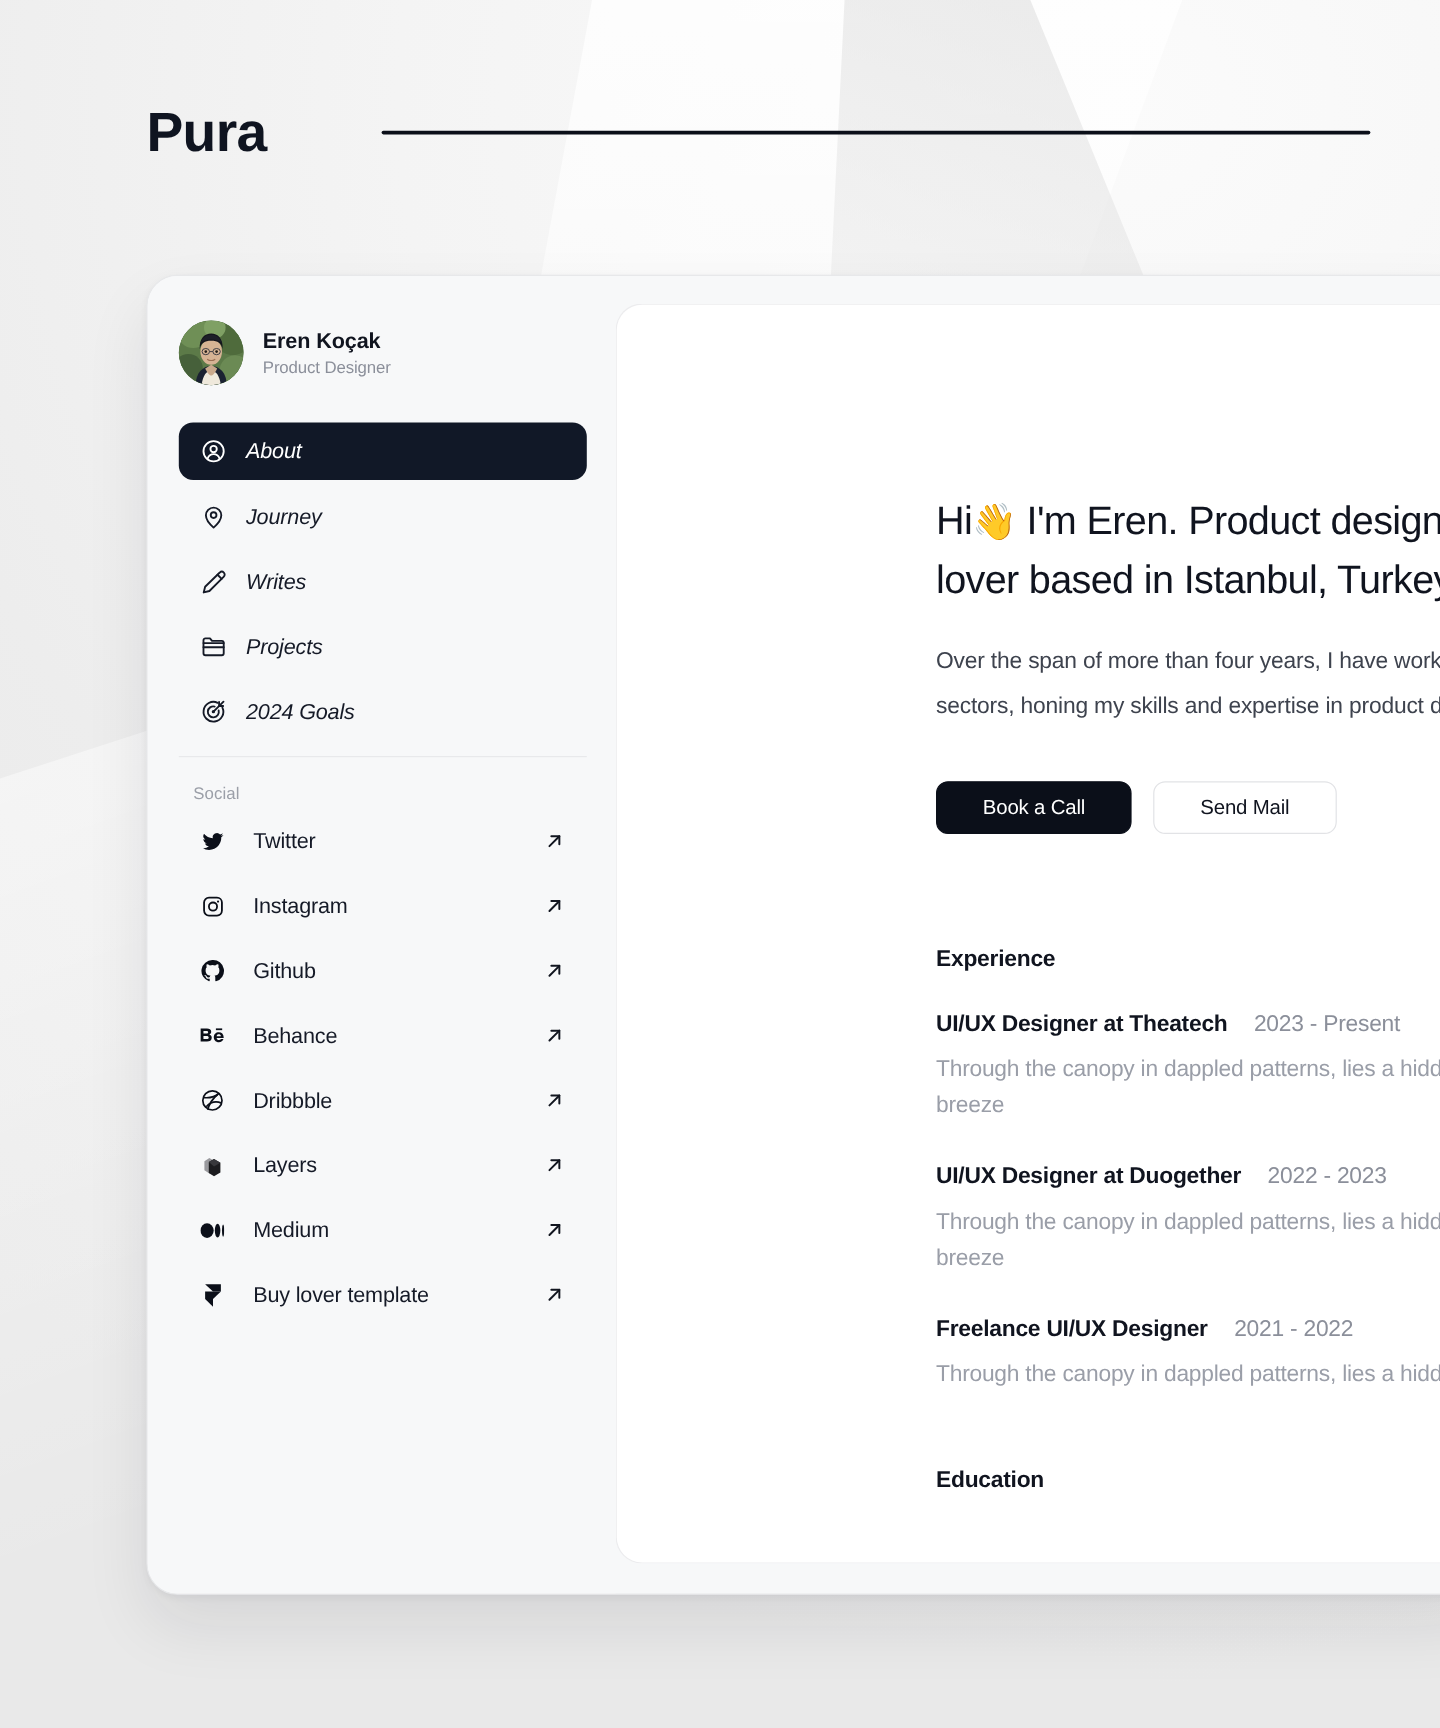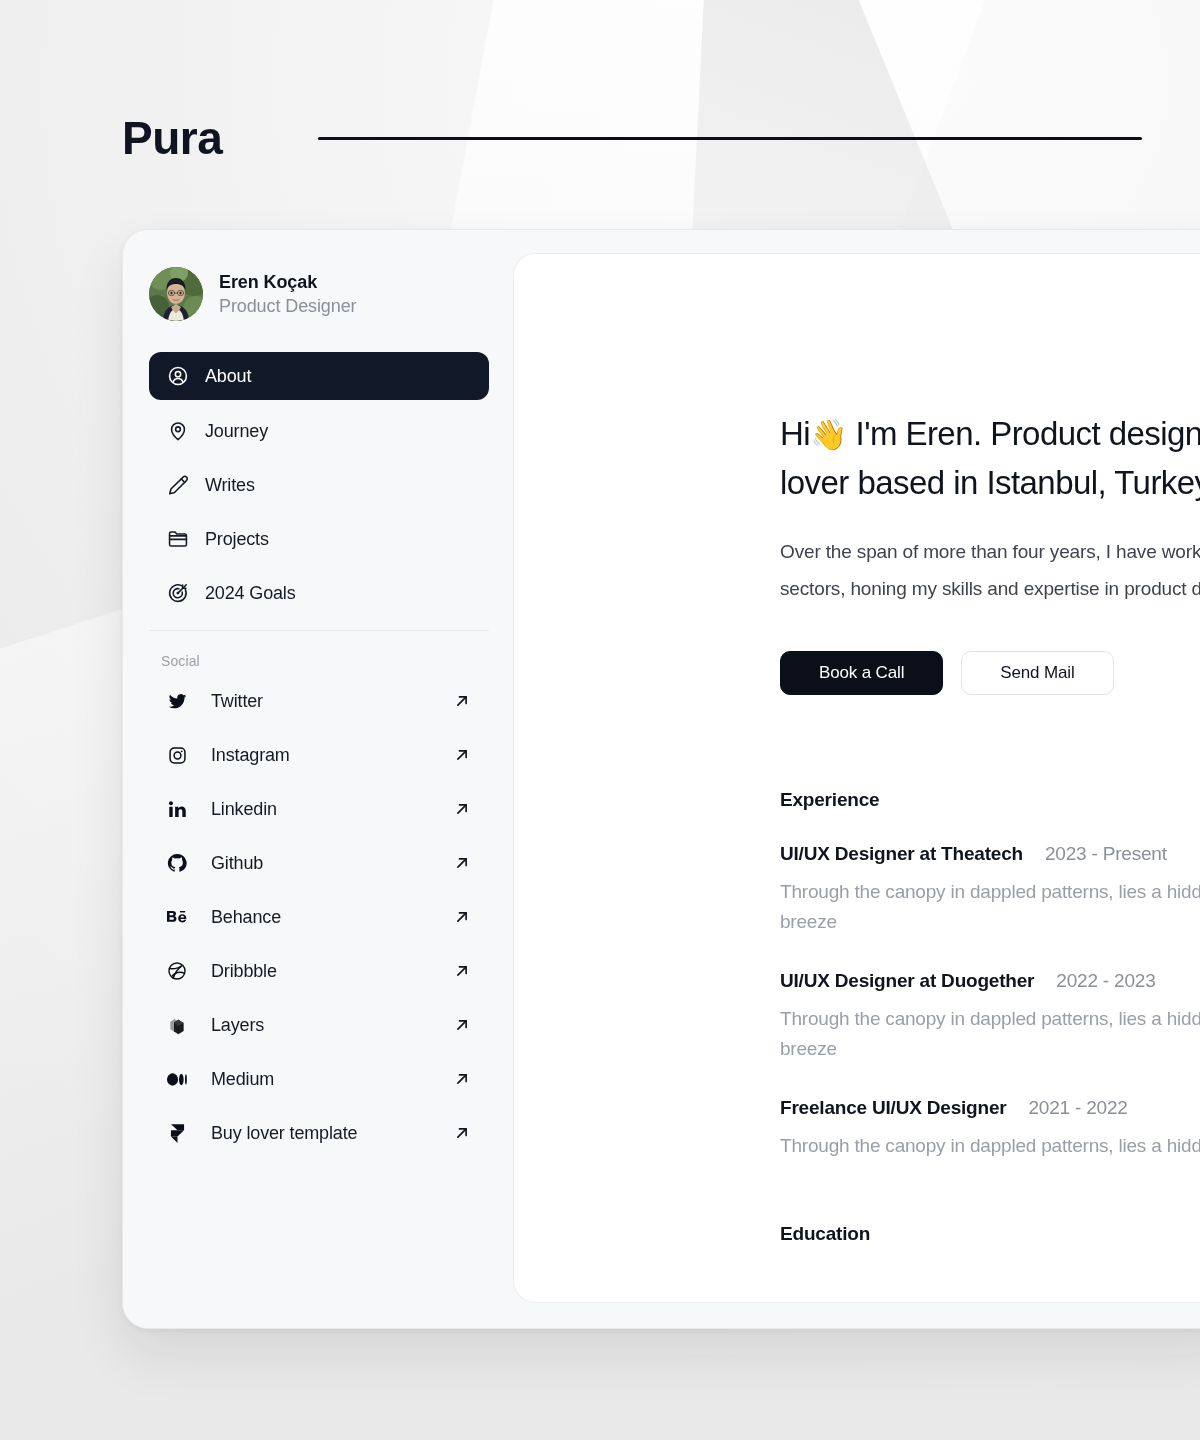--- a/index.html
+++ b/index.html
@@ -49,21 +49,21 @@
   .facet-d {
     right: -60px; top: 760px;
     width: 720px; height: 700px;
     background: linear-gradient(200deg, rgba(235,235,235,0.8) 0%, rgba(242,242,242,0) 80%);
     clip-path: polygon(0% 40%, 62% 0%, 100% 82%, 30% 100%);
   }
 
   
   .brand-row {
     position: absolute;
-    left: 122px; top: 108px;
+    left: 122px; top: 80px;
     width: 1020px; height: 60px;
     display: flex;
     align-items: center;
   }
   .brand-wordmark {
     font-size: 46px;
     font-weight: 600;
     letter-spacing: -0.5px;
     color: #0f1420;
     line-height: 1;
@@ -118,41 +118,42 @@
 
   .profile-text { display: flex; flex-direction: column; gap: 3px; }
   .profile-name {
     font-size: 18px;
     font-weight: 700;
     color: #10141f;
     letter-spacing: -0.1px;
     line-height: 1.15;
   }
   .profile-role {
-    font-size: 18px;
+    font-size: 14px;
     font-weight: 400;
     color: #8b8f9a;
     letter-spacing: -0.1px;
     line-height: 1.15;
   }
 
   .nav { margin-top: 22px; }
 
   .nav-item {
     display: flex;
     align-items: center;
     gap: 16px;
     height: 46px;
     padding: 0 18px;
     border-radius: 12px;
     color: #151a27;
     font-size: 18px;
     letter-spacing: -0.15px;
     cursor: pointer;
     margin-bottom: 8px;
+    font-style: italic;
   }
   .nav-item .ic { width: 22px; height: 22px; flex: 0 0 22px; display: block; }
   .nav-item .ic svg { width: 22px; height: 22px; display: block; }
   .nav-item.active {
     background: #111827;
     color: #ffffff;
     height: 48px;
   }
   .nav-item.active .ic svg { stroke: #ffffff; }
 
@@ -440,36 +441,20 @@
       </span>
       <span class="label">Instagram</span>
       <span class="ext">
         <svg viewBox="0 0 24 24" fill="none" stroke="#11151f" stroke-width="2.2" stroke-linecap="round" stroke-linejoin="round">
             <path d="M6.5 17.5L17.5 6.5"></path>
             <path d="M8.6 6.5h8.9v8.9"></path>
           </svg>
       </span>
     </div>
 
-    <div class="social-item">
-      <span class="ic">
-        <svg width="19" height="19" viewBox="0 0 24 24" fill="#0b0f19">
-          <rect x="1.6" y="8.4" width="4.3" height="13.2" rx="0.4"></rect>
-          <circle cx="3.75" cy="4" r="2.5"></circle>
-          <path d="M9 8.4h4.1v1.9a4.6 4.6 0 0 1 4.1-2.2c3.2 0 5.2 2 5.2 5.8v7.7h-4.3v-7c0-1.8-.7-2.9-2.3-2.9-1.4 0-2.4 1-2.4 2.9v7H9z"></path>
-        </svg>
-      </span>
-      <span class="label">Linkedin</span>
-      <span class="ext">
-        <svg viewBox="0 0 24 24" fill="none" stroke="#11151f" stroke-width="2.2" stroke-linecap="round" stroke-linejoin="round">
-            <path d="M6.5 17.5L17.5 6.5"></path>
-            <path d="M8.6 6.5h8.9v8.9"></path>
-          </svg>
-      </span>
-    </div>
 
     <div class="social-item">
       <span class="ic">
         <svg width="20" height="20" viewBox="0 0 24 24" fill="#0b0f19">
           <path d="M12 1.3A10.8 10.8 0 0 0 8.6 22.4c.5.1.7-.2.7-.5v-2c-3 .6-3.7-1.3-3.7-1.3-.5-1.2-1.2-1.6-1.2-1.6-1-.7.1-.7.1-.7 1.1.1 1.7 1.1 1.7 1.1 1 1.7 2.6 1.2 3.2.9.1-.7.4-1.2.7-1.5-2.4-.3-4.9-1.2-4.9-5.4 0-1.2.4-2.2 1.1-3-.1-.3-.5-1.4.1-2.9 0 0 .9-.3 3 1.1a10.3 10.3 0 0 1 5.4 0c2.1-1.4 3-1.1 3-1.1.6 1.5.2 2.6.1 2.9.7.8 1.1 1.8 1.1 3 0 4.2-2.5 5.1-4.9 5.4.4.3.8 1 .8 2.1v3.1c0 .3.2.6.7.5A10.8 10.8 0 0 0 12 1.3z"></path>
         </svg>
       </span>
       <span class="label">Github</span>
       <span class="ext">
         <svg viewBox="0 0 24 24" fill="none" stroke="#11151f" stroke-width="2.2" stroke-linecap="round" stroke-linejoin="round">

